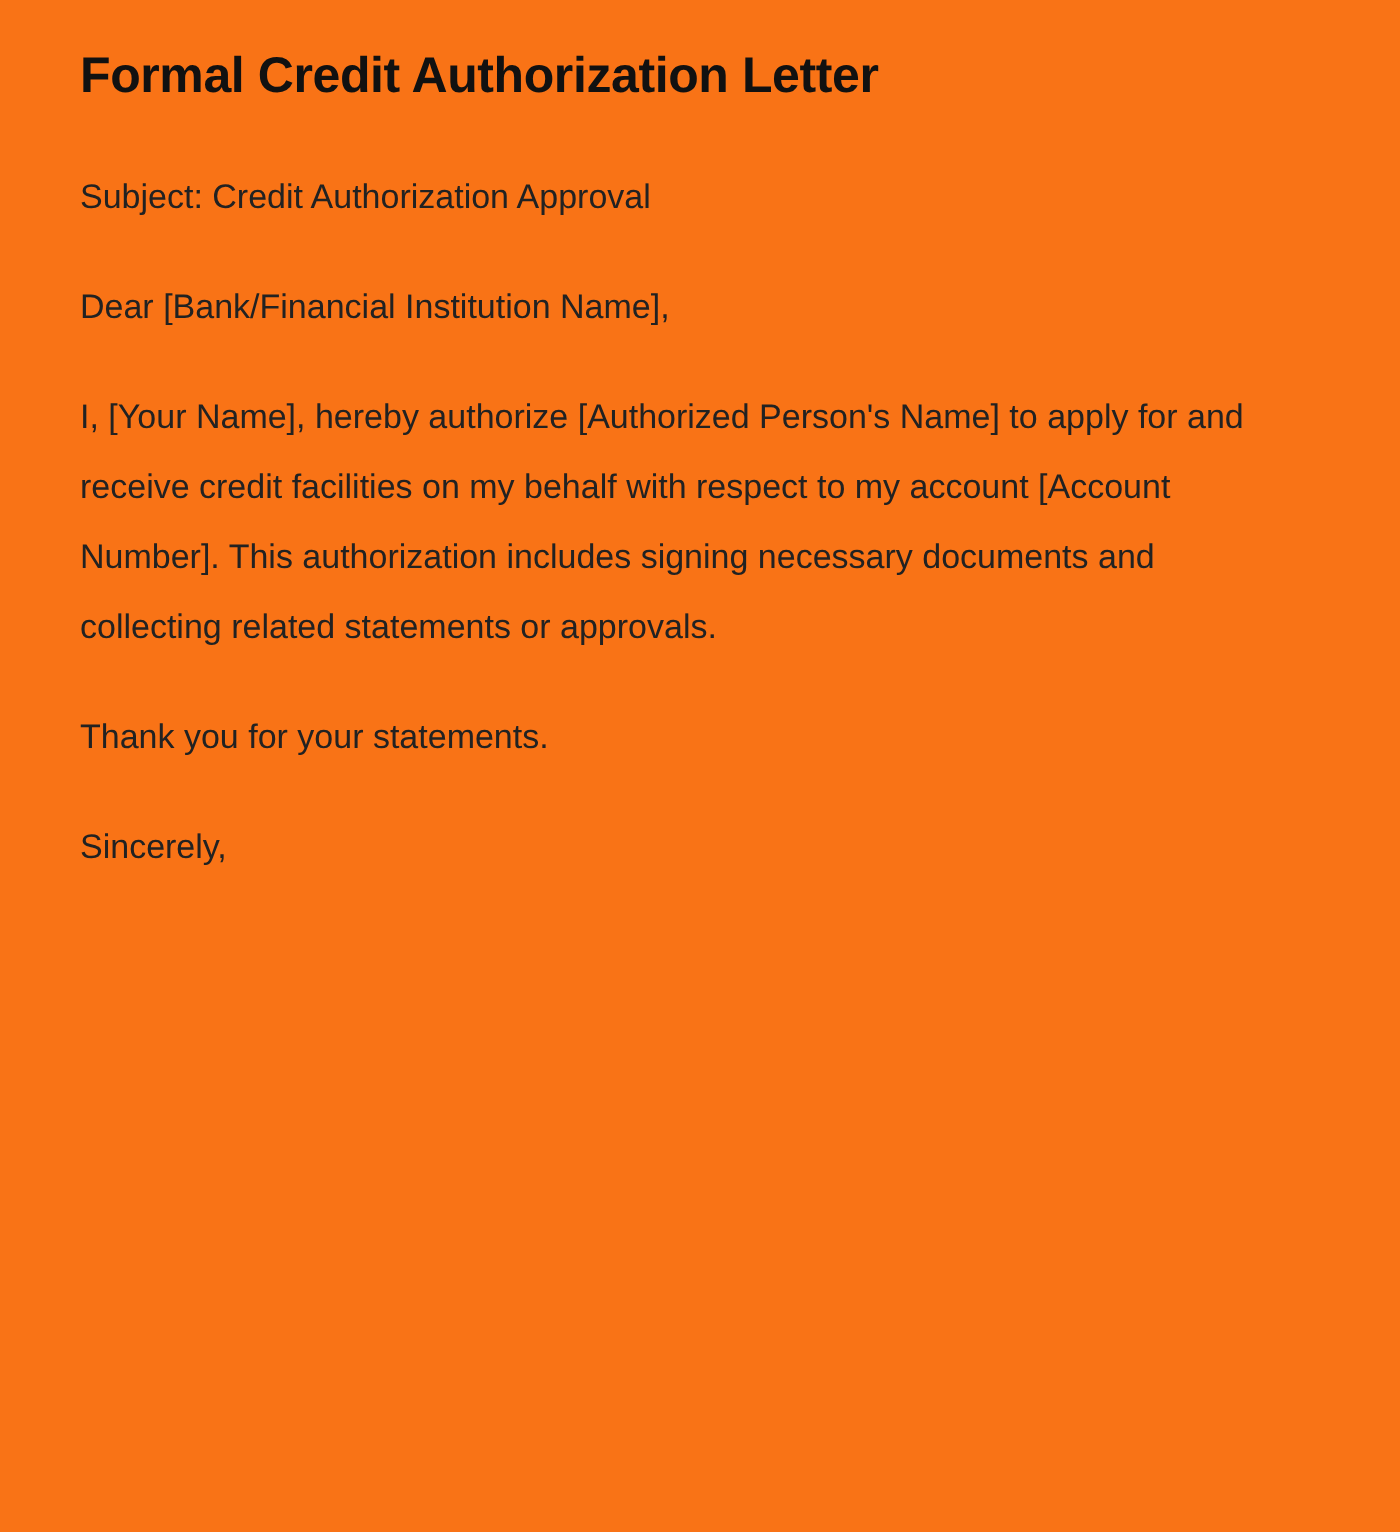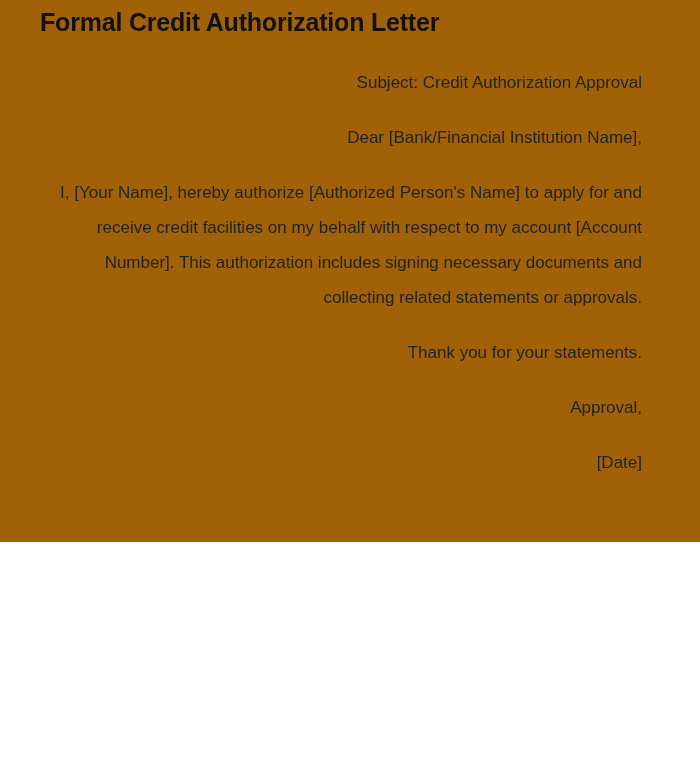--- a/index.html
+++ b/index.html
@@ -10,49 +10,47 @@
     width: 700px;
     height: 766px;
     background: #ffffff;
     font-family: "Liberation Sans", sans-serif;
     color: #1a1a1a;
     overflow: hidden;
   }
   .page {
     box-sizing: border-box;
     width: 700px;
-    height: 542px;
-    padding: 6px 58px 0 40px;
-    background: #a16207;
+    height: 766px;
+    padding: 22px 58px 0 40px;
+    background: #f97316;
   }
   .doc-title {
     font-size: 25px;
     font-weight: bold;
     line-height: 1.3;
     letter-spacing: -0.2px;
     margin: 0 0 26px 0;
     color: #111111;
   }
   .para {
     font-size: 17px;
     line-height: 35px;
     margin: 0 0 20px 0;
     color: #222222;
     font-weight: 400;
-    text-align: right;
   }
   .para:last-child {
     margin-bottom: 0;
   }
 </style>
 </head>
 <body>
 
 <div class="page">
   <h1 class="doc-title">Formal Credit Authorization Letter</h1>
 
   <p class="para">Subject: Credit Authorization Approval</p>
   <p class="para">Dear [Bank/Financial Institution Name],</p>
   <p class="para">I, [Your Name], hereby authorize [Authorized Person's Name] to apply for and receive credit facilities on my behalf with respect to my account [Account Number]. This authorization includes signing necessary documents and collecting related statements or approvals.</p>
   <p class="para">Thank you for your statements.</p>
-  <p class="para">Approval,</p>
-  <p class="para">[Date]</p>
+  <p class="para">Sincerely,</p>
 </div>
 
 </body></html>

